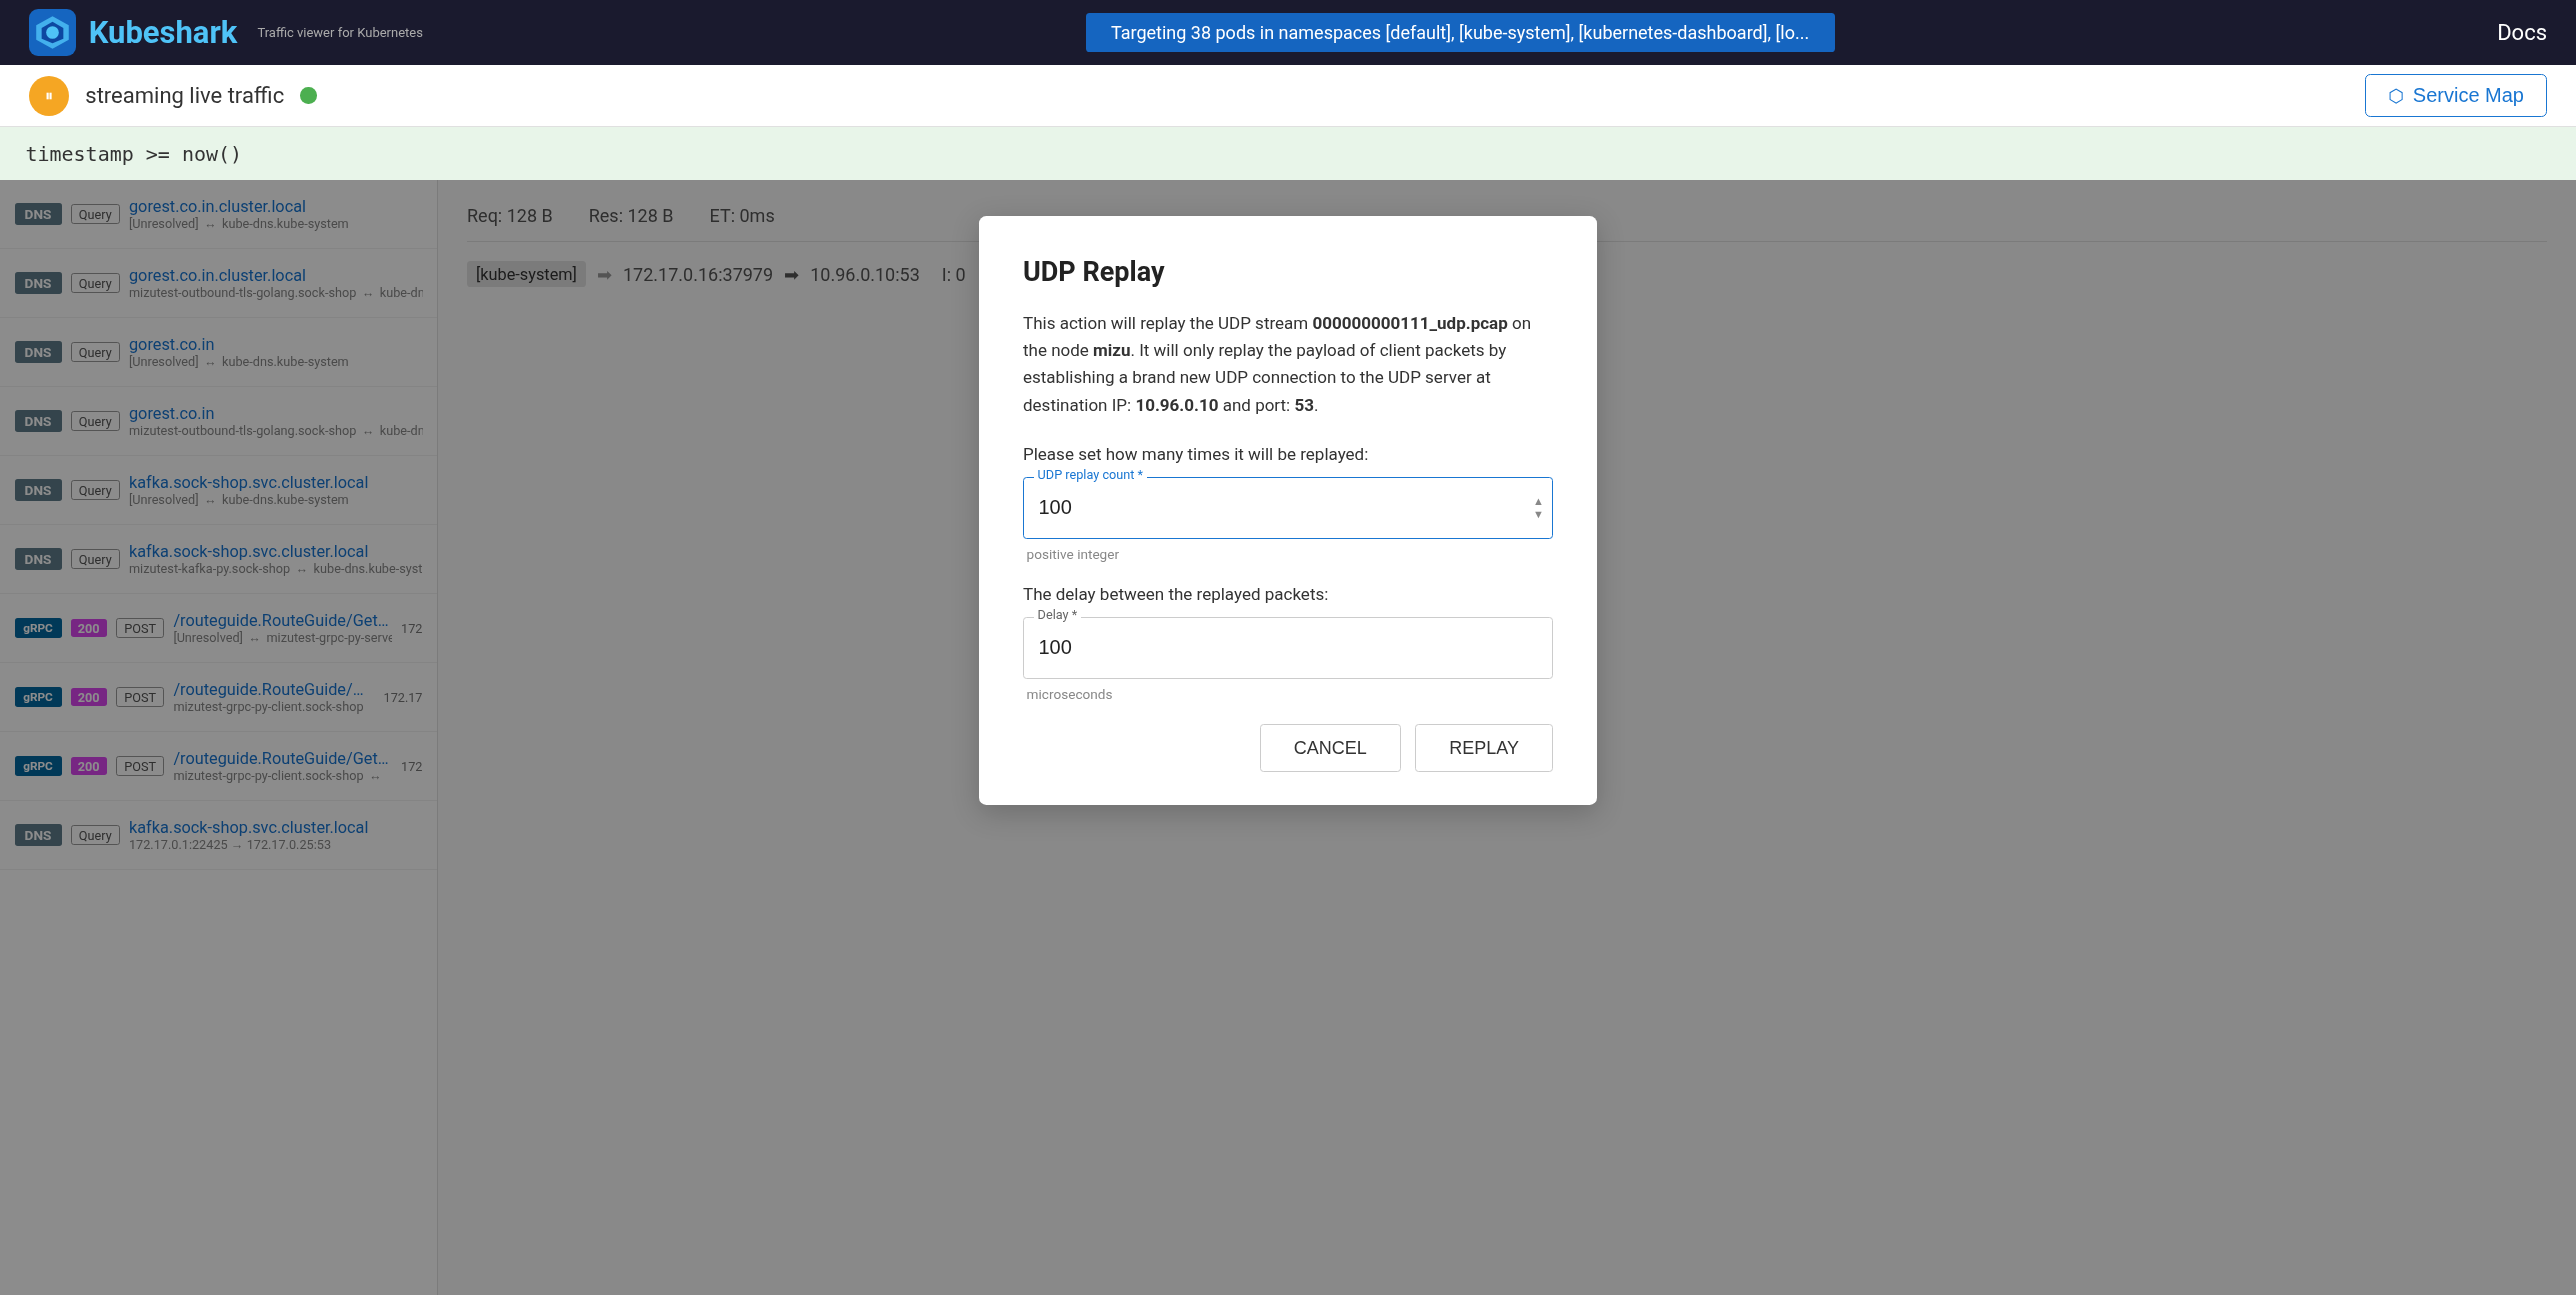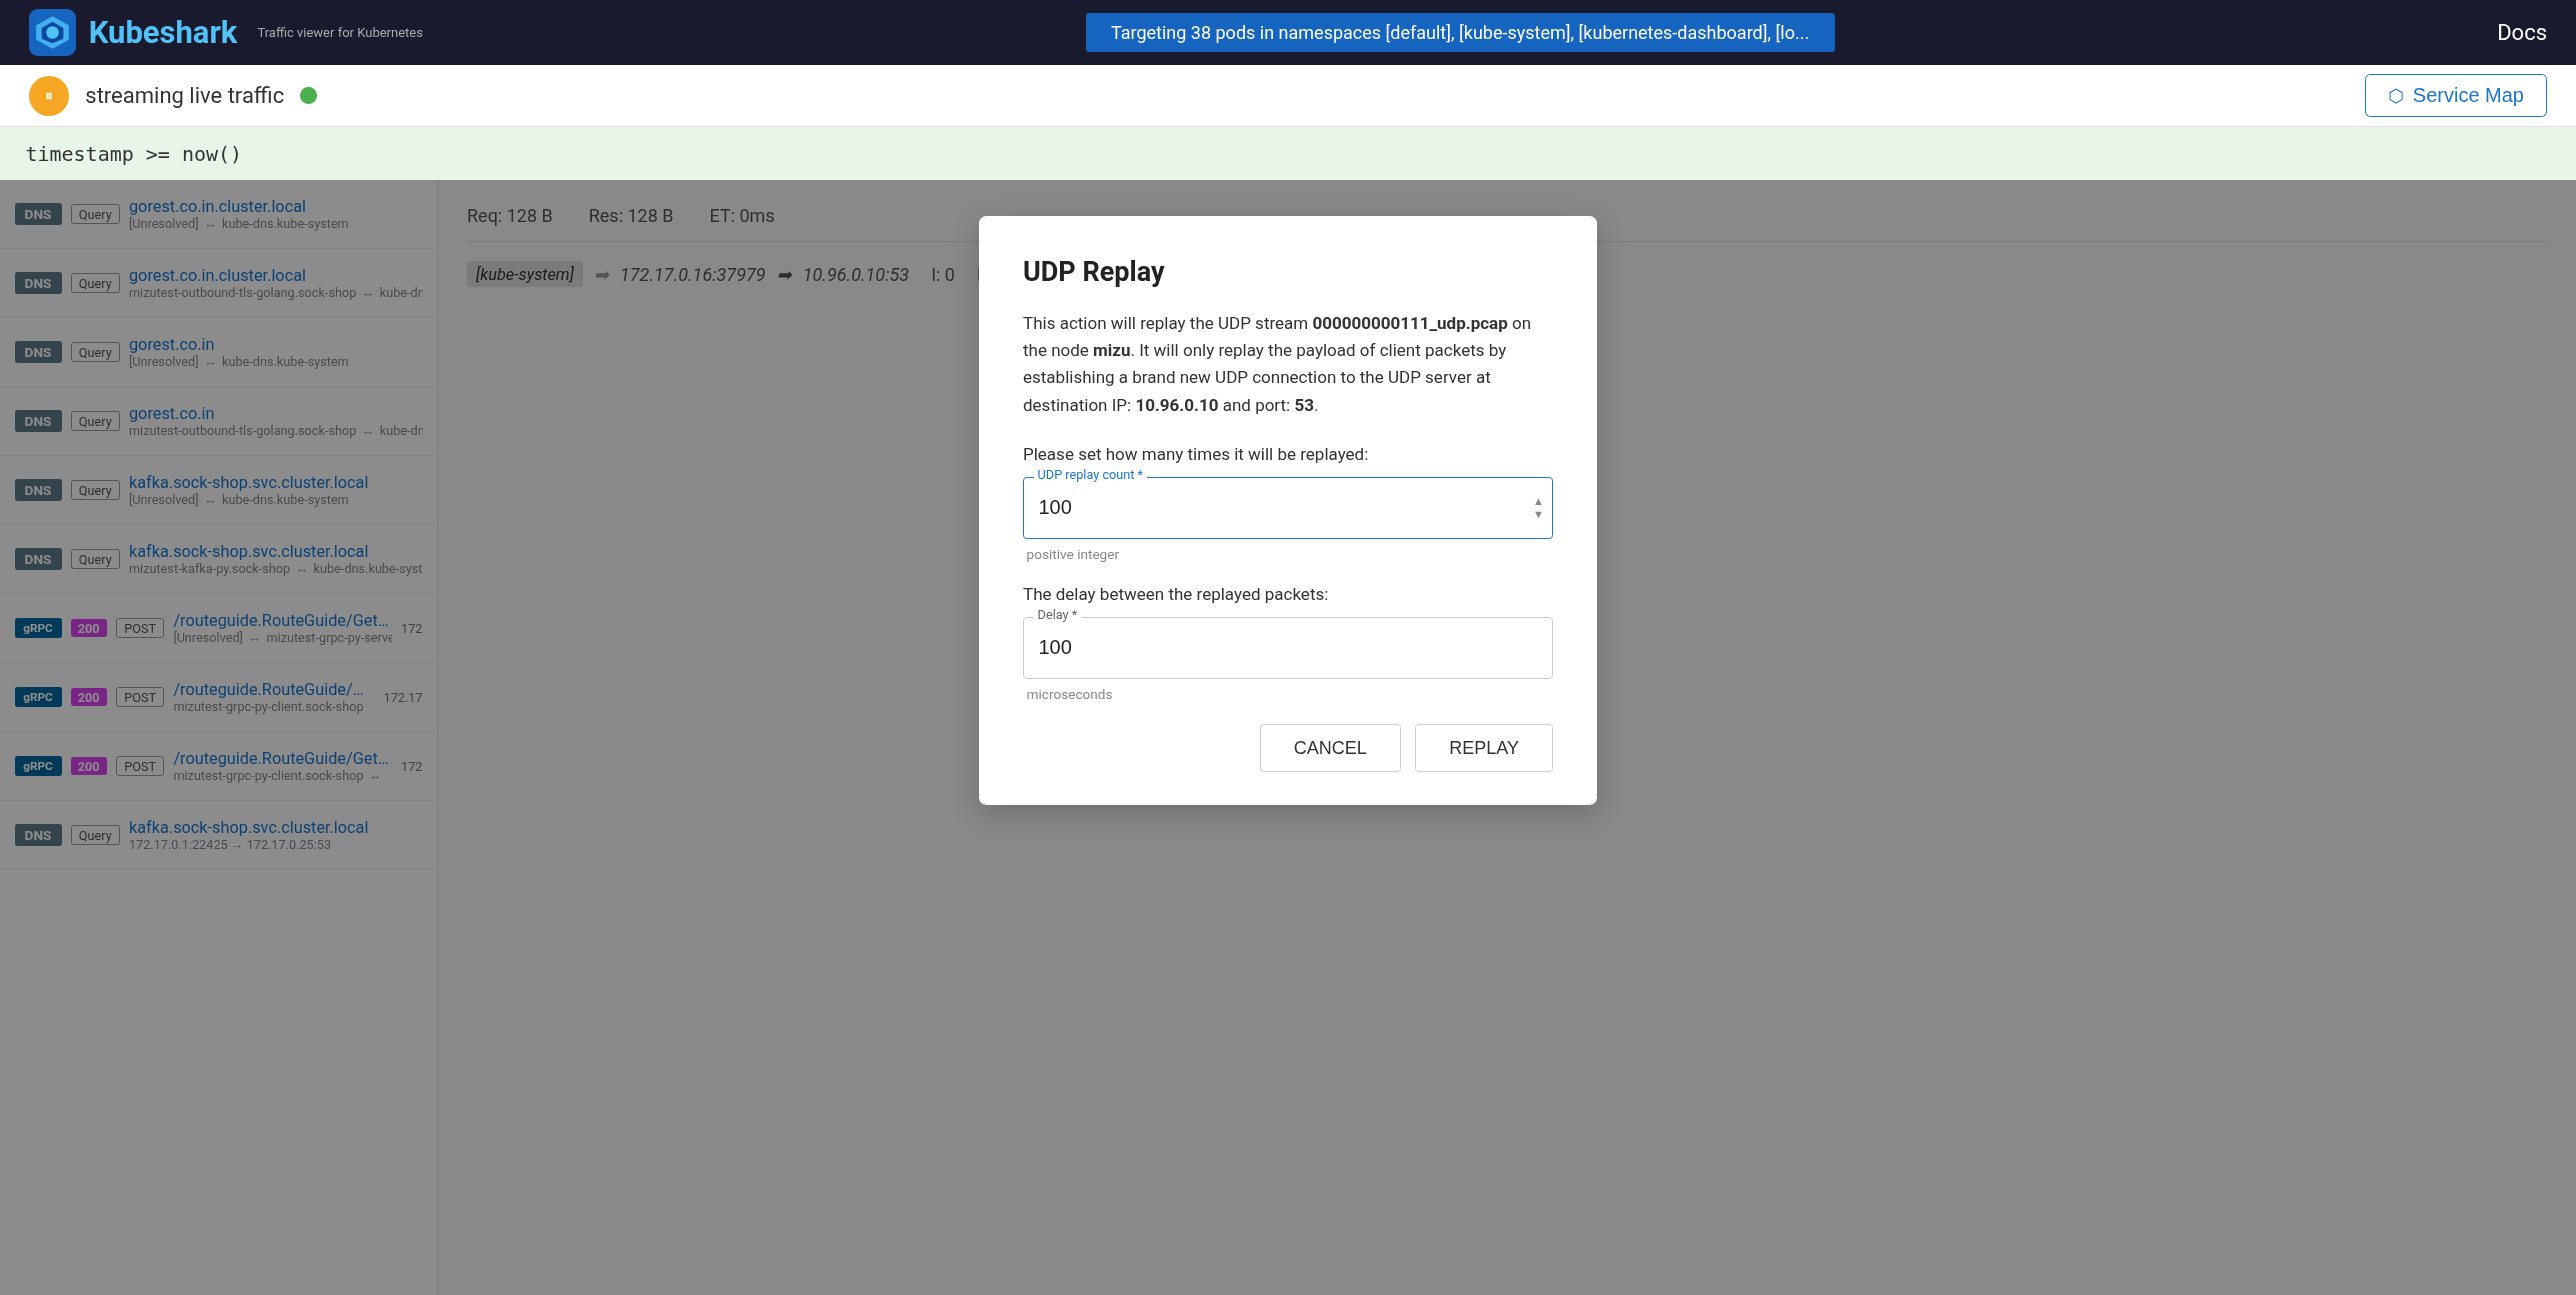--- a/index.html
+++ b/index.html
@@ -208,21 +208,20 @@
       gap: 22px;
       align-items: center;
       margin-bottom: 16.3px;
       font-size: 18px;
       color: #555;
     }
     .panel-tags {
       display: flex;
       gap: 11px;
       align-items: center;
-      font-style: italic;
     }
     .tag-kube {
       font-size: 16.3px;
       color: #333;
       background: #e0e0e0;
       padding: 3.6px 9px;
       border-radius: 3.6px;
     }
     .arrow-icon { color: #999; }
     .panel-btns {

